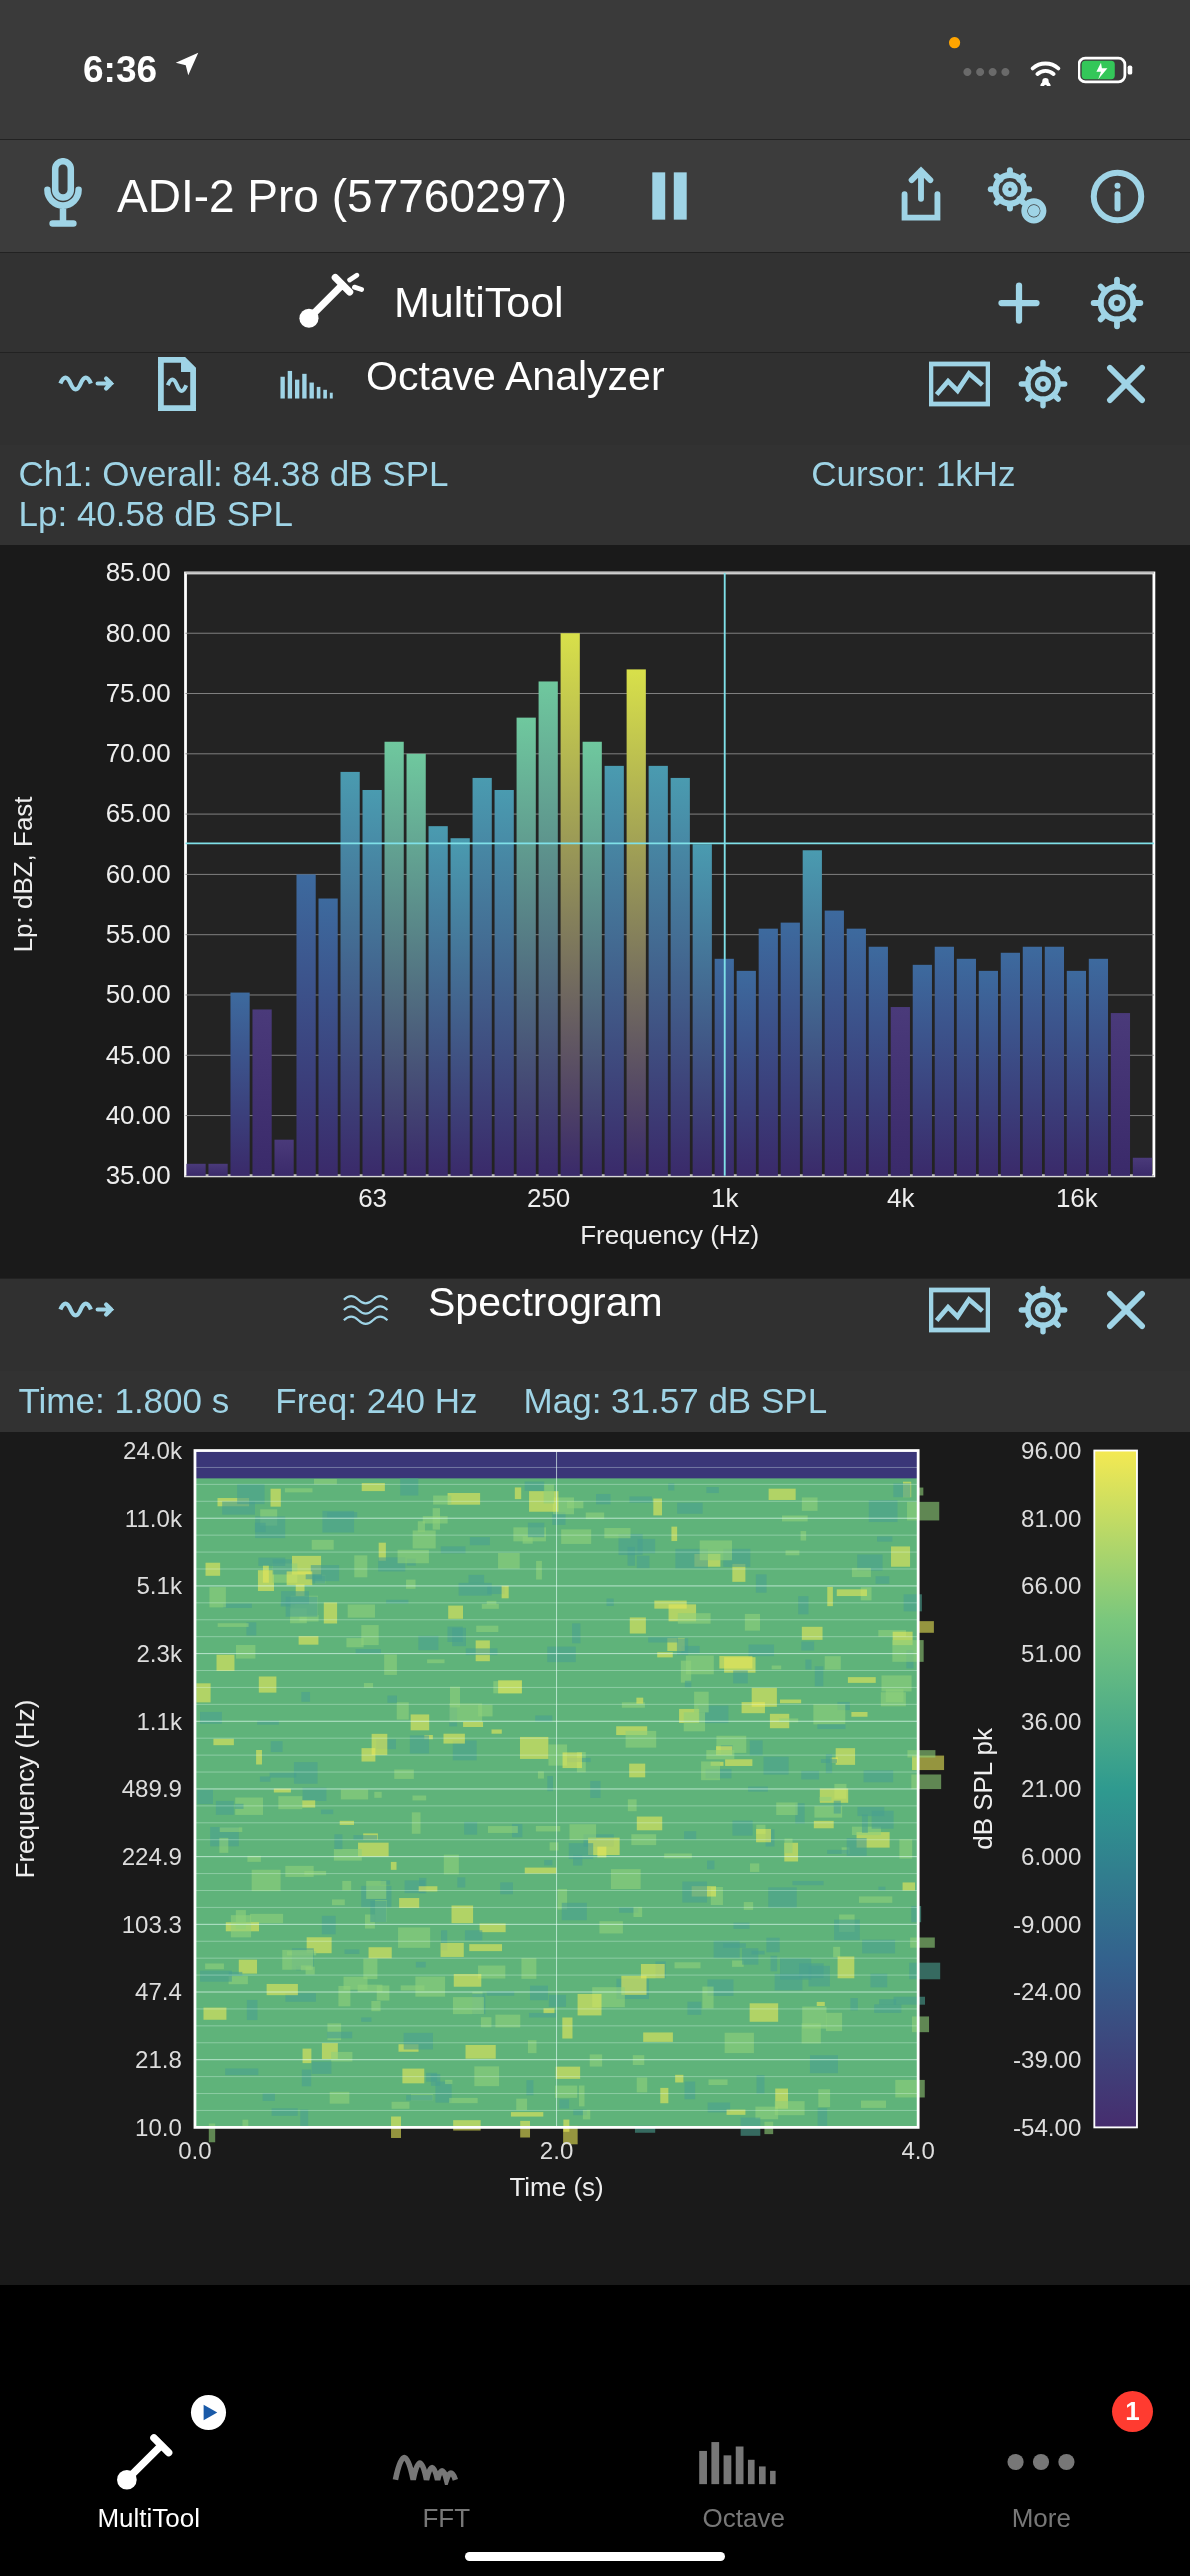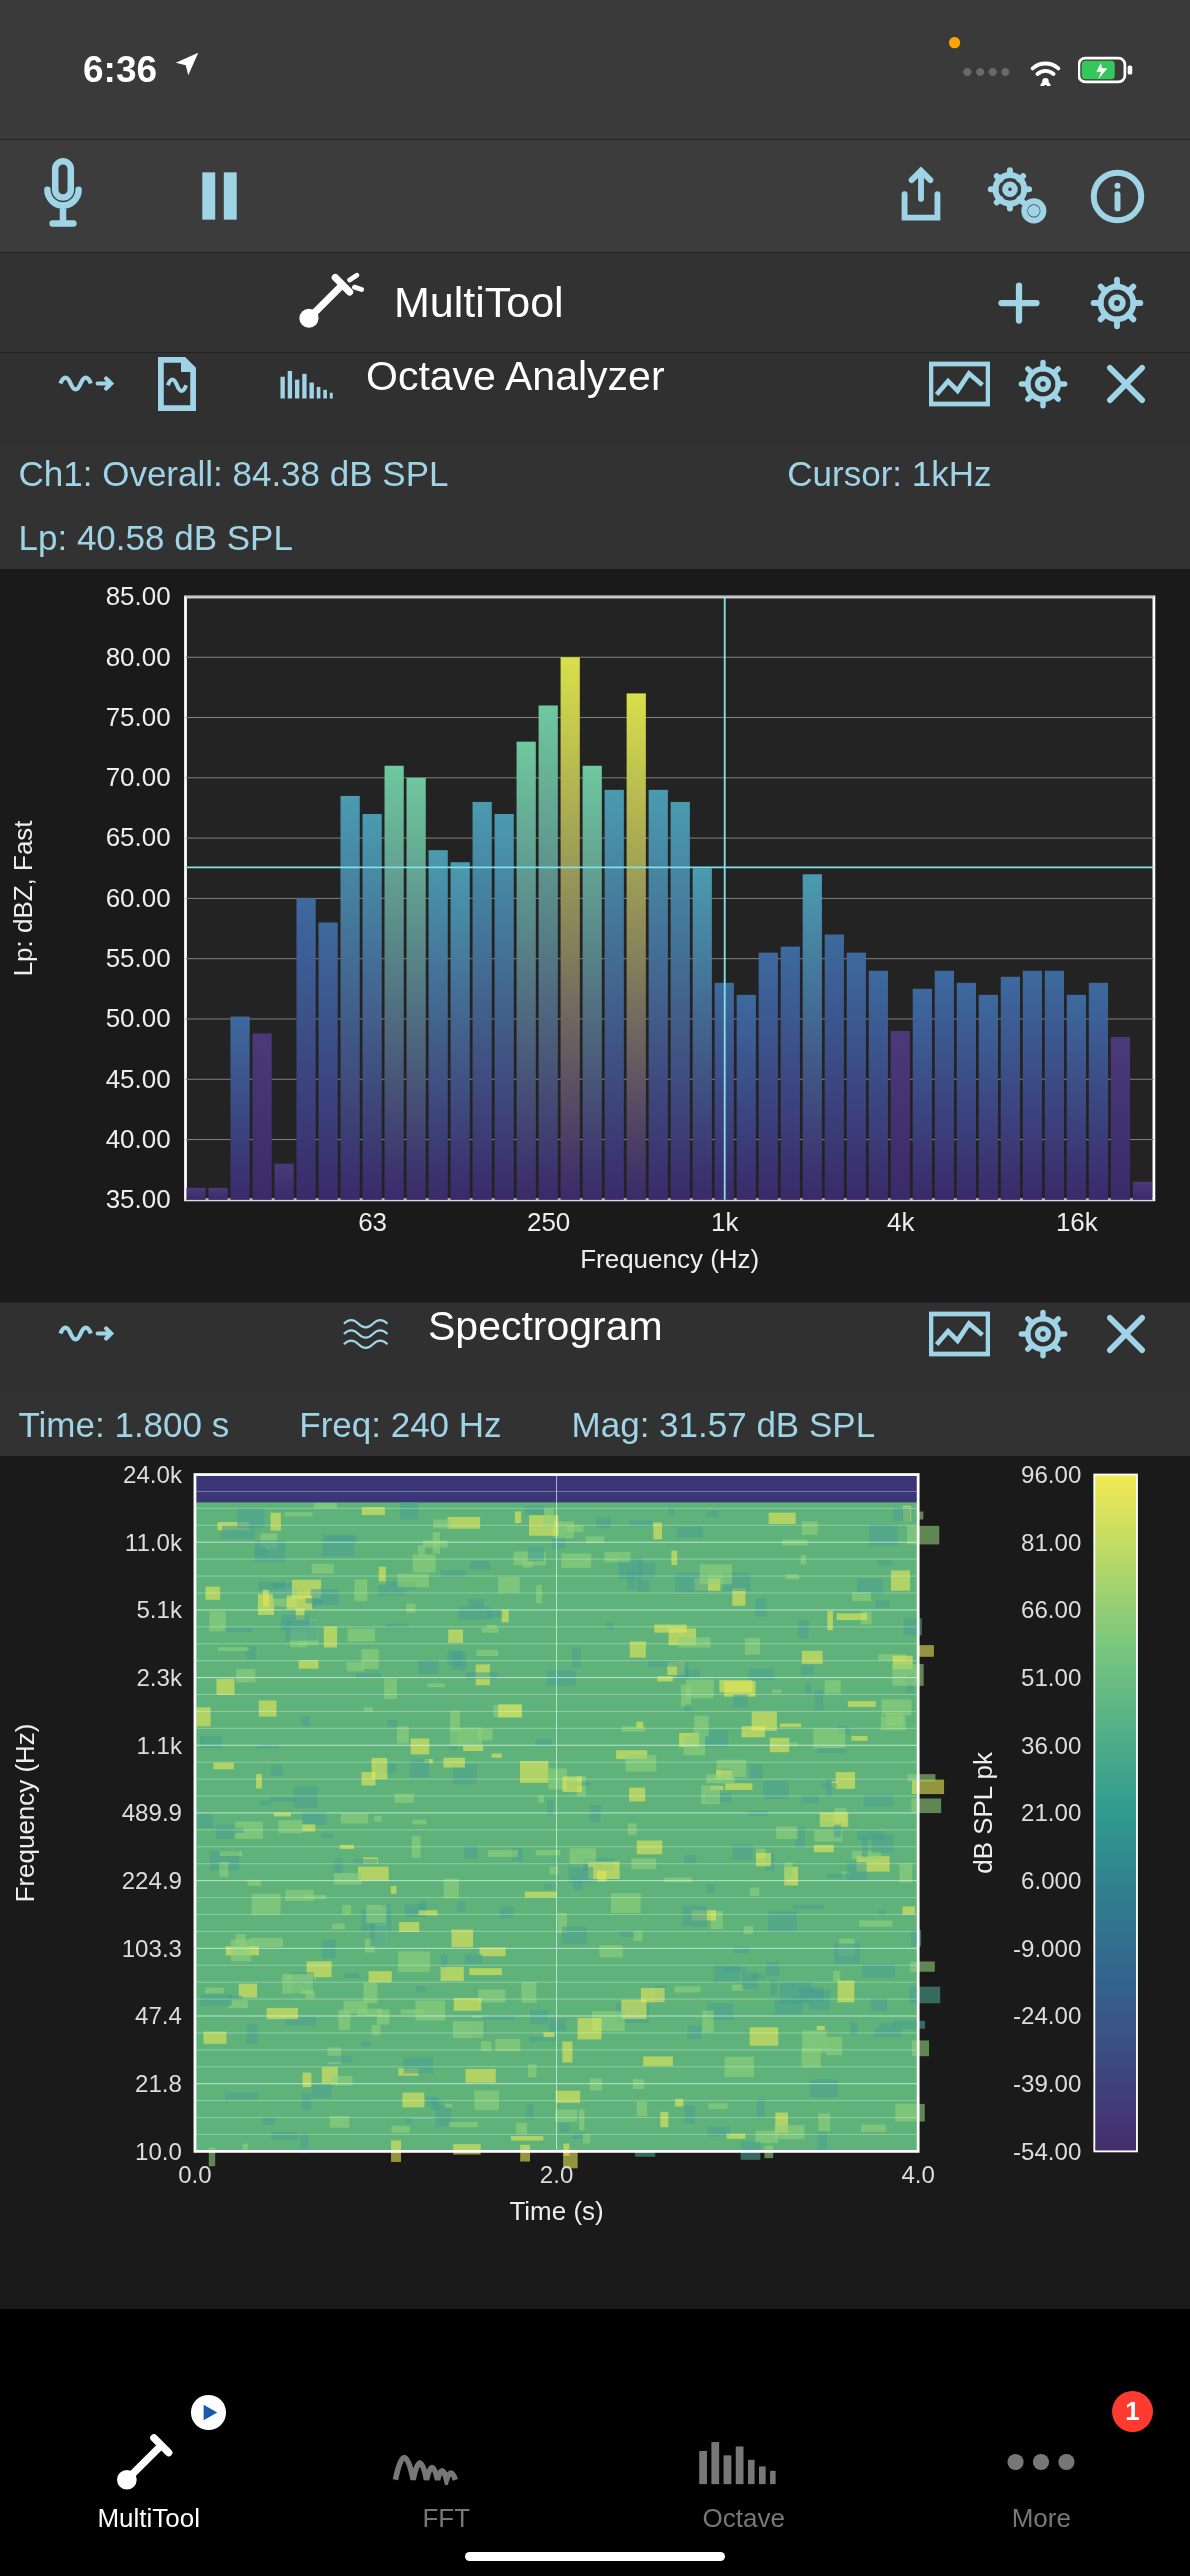--- a/index.html
+++ b/index.html
@@ -16,21 +16,21 @@
   .device-title { font-size: 46px; font-weight:400; flex:0 0 auto; color:#fff;}
   .spacer { flex:1; }
   .icon-btn { width:74px; height:74px; display:flex; align-items:center; justify-content:center; margin-left:24px;}
   .icon-stroke { stroke:#9fd4e6; fill:none; stroke-width:5; }
   .row-tool { height: 100px; padding: 0 37px 0 297px; background:#323232;}
   .tool-title { font-size:43px; color:#fff; margin-left:30px;}
   .tool-icon { width:67px;}
   .row-panel-header { height:93px; padding:0 35px; background:#303030; display:flex; align-items:flex-start;}
   .panel-title { font-size:41px; color:#fff; margin-left:26px; flex:1;}
   .panel-ctrl { width:61px; height:61px; display:flex; align-items:center; justify-content:center; margin-left:22px;}
-  .info-row { padding:9.3px 18.5px 11px 18.5px; background:#323232; font-size:35px; color:#9fd4e6; display:flex; flex-wrap:wrap;gap:24px;}
+  .info-row { padding:9.3px 18.5px 11px 18.5px; background:#323232; font-size:35px; color:#9fd4e6; display:flex; flex-wrap:wrap;}
   .info-row span { margin-right:46px; white-space:nowrap;}
   .chart1-wrap { background:#1a1a1a; height:733px; position:relative;}
   .chart1-svg { position:absolute; left:0; top:0;}
   .chart2-wrap { background:#1a1a1a; height:853px; position:relative;}
   .tabbar { position:absolute; bottom:24px; left:0; right:0; height:163px; background:#000; display:flex;}
   .tab-item { flex:1; display:flex; flex-direction:column; align-items:center; justify-content:flex-end; padding-bottom:18.5px; color:#777; position:relative;}
   .tab-item.active { color:#fff;}
   .tab-label { font-size:26px; margin-top:11px;}
   .tab-icon { height:59px; display:flex; align-items:center;}
   .badge { position:absolute; top:1.9px; right:37px; background:#ff3b30; color:#fff; border-radius:50%; width:41px; height:41px; font-size:26px; font-weight:600; display:flex; align-items:center; justify-content:center;}
@@ -70,20 +70,21 @@
   </div>
 </div>
 
 <div class="row row-main">
   <span class="mic">
     <svg width="52" height="74" viewBox="0 0 40 56">
         <rect x="14" y="2" width="12" height="28" rx="6" class="icon-stroke"></rect>
         <path d="M8 24 a12 12 0 0 0 24 0 M20 36 v14 M12 50 h16" class="icon-stroke" stroke-linecap="round"></path>
       </svg>
   </span>
+  <span class="device-title">ADI-2 Pro (57760297)</span>
   <span style="width:41px"></span>
   <span class="icon-btn">
     <svg width="43" height="52" viewBox="0 0 40 48">
         <rect x="4" y="2" width="12" height="44" fill="#9fd4e6"></rect>
         <rect x="24" y="2" width="12" height="44" fill="#9fd4e6"></rect>
       </svg>
   </span>
   <span class="spacer"></span>
   <span class="icon-btn">
     <svg width="52" height="61" viewBox="0 0 44 52">

